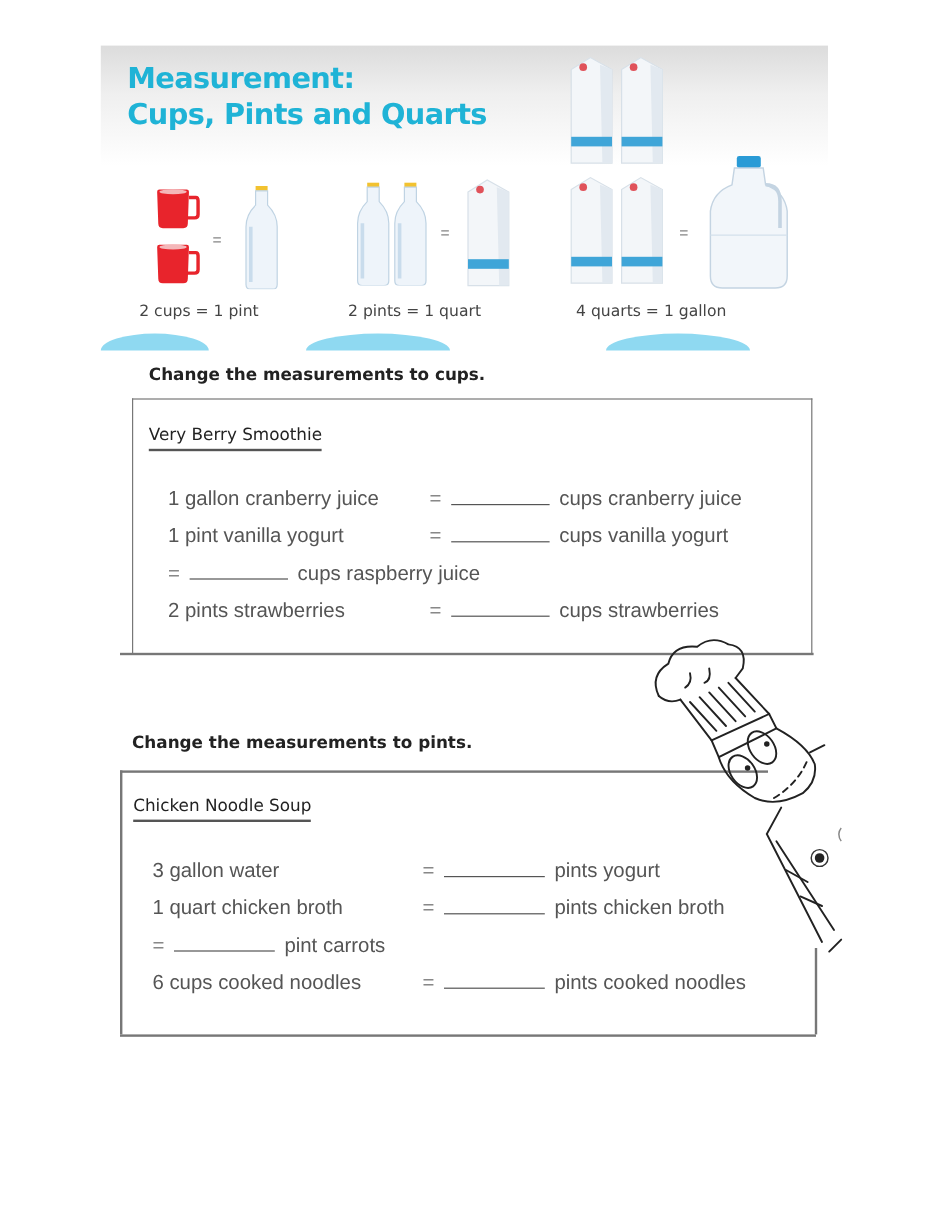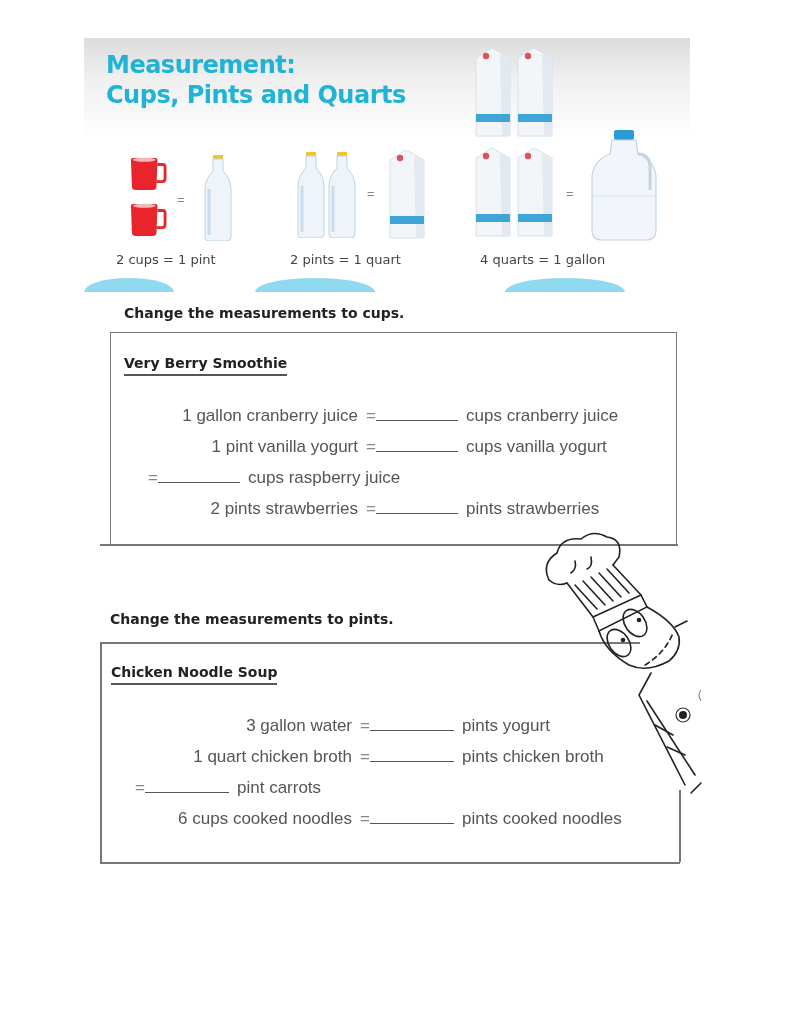--- a/index.html
+++ b/index.html
@@ -8,24 +8,24 @@
     .abs { position:absolute; }
     .header-band { left:84px; top:38px; width:606px; height:100px;
       background:linear-gradient(to bottom,#dcdcdc 0%,#efefef 40%,#ffffff 100%); }
     .title { left:106px; top:50px; font-family:"DejaVu Sans", sans-serif; color:#1fb3d6;
       font-size:24px; line-height:30px; font-weight:bold; letter-spacing:-0.5px; }
     .eq-label { font-family:"DejaVu Sans", sans-serif; font-size:13px; color:#444; white-space:nowrap; }
     .eqsign { font-size:13px; color:#888; }
     .wave { height:14px; background:#8fd9f1; border-radius:50% 50% 0 0 / 100% 100% 0 0; }
     .instr { font-family:"DejaVu Sans", sans-serif; font-weight:bold; font-size:14px; color:#222; }
     .box { border:1.5px solid #777; border-bottom:none; }
-    .recipe-title { font-family:"DejaVu Sans", sans-serif; font-weight:bold; font-size:14px; color:#222;
+    .recipe-title { font-family:"DejaVu Sans", sans-serif; font-weight:normal; font-size:14px; color:#222;
       border-bottom:2.5px solid #555; padding-bottom:3px; display:inline-block; }
     .rows { font-size:17px; color:#555; }
-    .row { display:flex; align-items:baseline; height:31px;text-align:right; }
+    .row { display:flex; align-items:baseline; height:31px; }
     .row .q { }
     .row .e { color:#888; }
     .row .blank { display:inline-block; border-bottom:1.2px solid #555; height:18px; }
     .hr { height:1.5px; background:#777; }
     .vr { width:1.5px; background:#777; }
   </style>
 </head>
 <body>
 
 <svg width="0" height="0" style="position:absolute">
@@ -132,21 +132,21 @@
   </div>
   <div class="row">
     <span class="e" style="width:18px">=</span>
     <span class="blank" style="width:82px;margin-right:8px"></span>
     <span>cups raspberry juice</span>
   </div>
   <div class="row">
     <span class="q" style="width:218px">2 pints strawberries</span>
     <span class="e" style="width:18px">=</span>
     <span class="blank" style="width:82px;margin-right:8px"></span>
-    <span>pints strawberries</span>
+    <span>cups strawberries</span>
   </div>
 </div>
 
 <div class="abs instr" style="left:110px;top:611px">Change the measurements to pints.</div>
 <div class="abs hr" style="left:100px;top:642px;width:540px"></div>
 <div class="abs vr" style="left:100px;top:642px;height:220px"></div>
 <div class="abs vr" style="left:679px;top:790px;height:72px"></div>
 <div class="abs hr" style="left:100px;top:862px;width:580px"></div>
 <div class="abs recipe-title" style="left:111px;top:664px">Chicken Noodle Soup</div>
 

